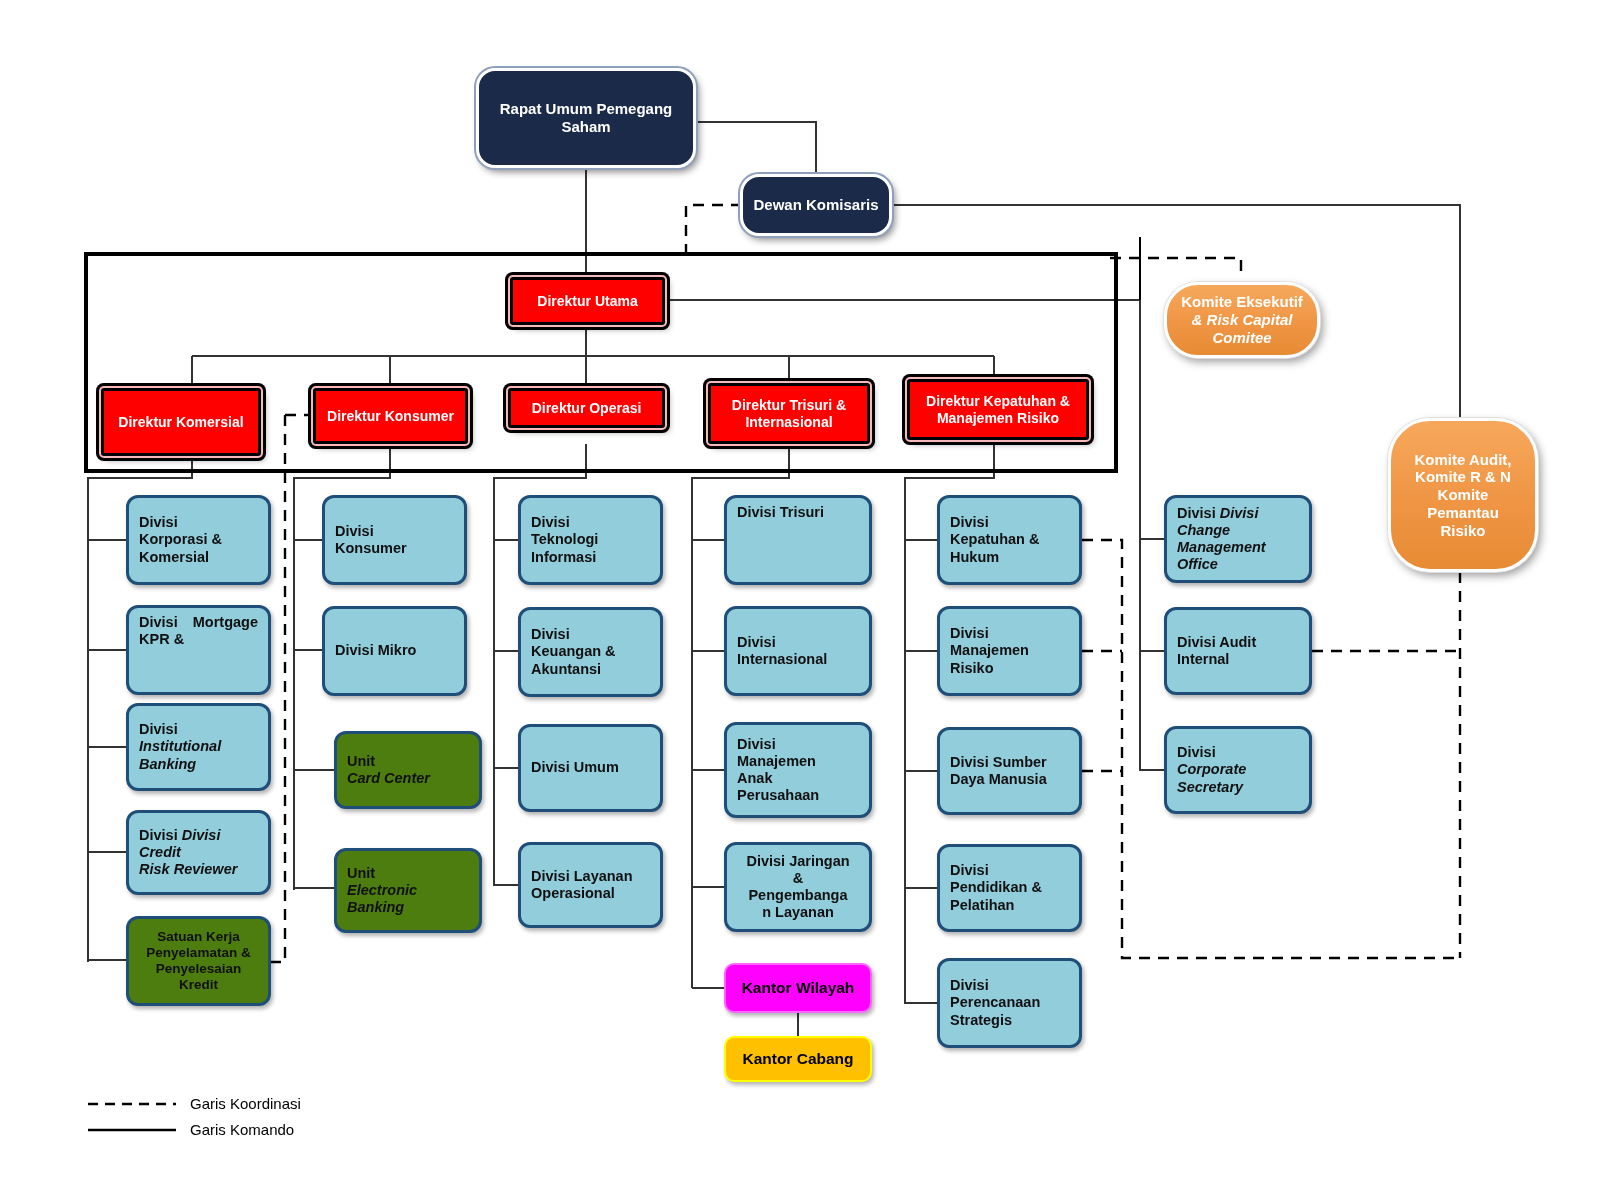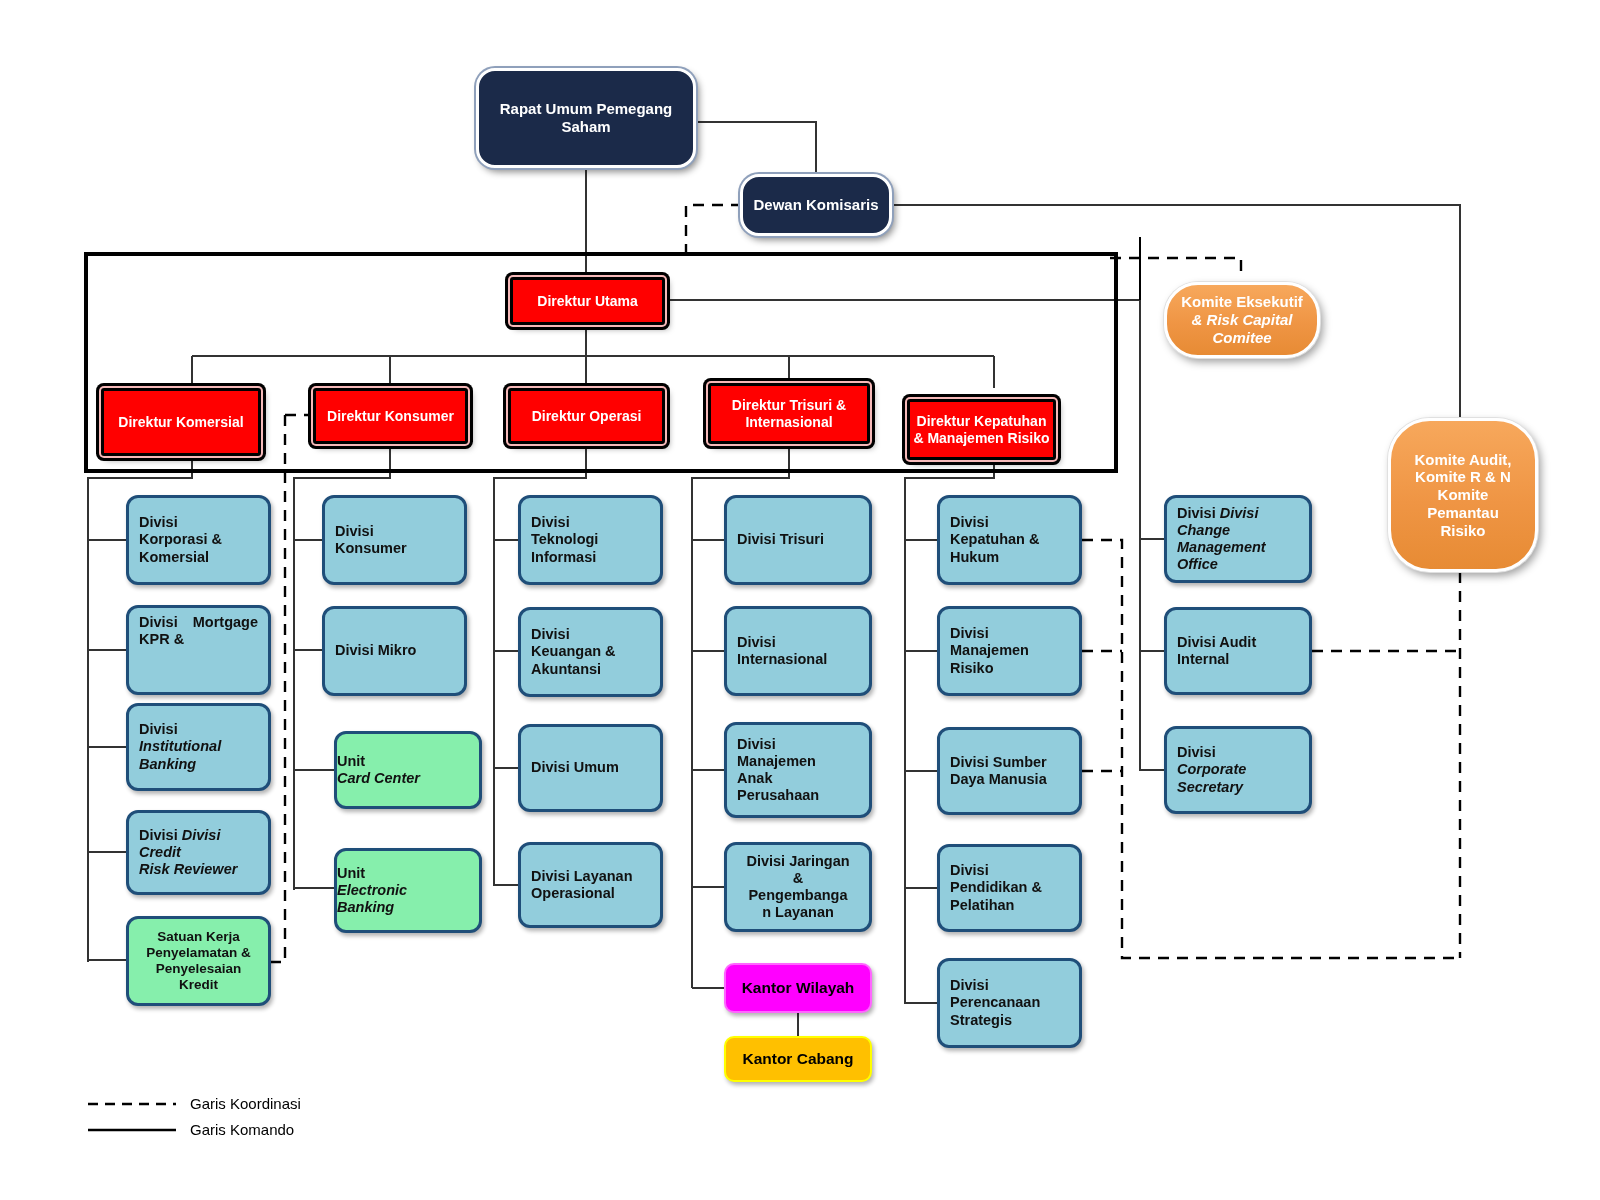--- a/index.html
+++ b/index.html
@@ -21,23 +21,23 @@
        border:3px solid #000000;border-radius:3px;
        box-shadow:0 0 0 2px #f6b9b9, 0 0 0 5px #000000, 4px 4px 6px rgba(0,0,0,.4);}
 
   
   .blue{background:#92cddc;color:#111111;font-weight:bold;font-size:14.5px;
         border:3px solid #1f4e79;border-radius:12px;
         justify-content:flex-start;text-align:left;padding:6px 10px;
         box-shadow:2px 3px 4px rgba(0,0,0,.30);}
 
   
-  .green{background:#86efac;color:#111111;font-weight:bold;font-size:14.5px;
+  .green{background:#4d7c0f;color:#111111;font-weight:bold;font-size:14.5px;
          border:3px solid #1f4e79;border-radius:12px;
-         justify-content:flex-start;text-align:left;padding:6px 0;
+         justify-content:flex-start;text-align:left;padding:6px 10px;
          box-shadow:2px 3px 4px rgba(0,0,0,.30);}
   .green.ctr{justify-content:center;text-align:center;}
 
   
   .orange{background:linear-gradient(180deg,#f7a85c 0%,#ef9544 55%,#e78b34 100%);
           color:#ffffff;font-weight:bold;font-size:15px;
           border:3px solid #ffffff;
           box-shadow:0 0 0 1px #e0e0e0, 3px 4px 8px rgba(0,0,0,.38);}
 
   
@@ -168,27 +168,27 @@
   <div class="node red" style="left:510px;top:277px;width:155px;height:48px;">
     <span>Direktur Utama</span>
   </div>
 
   <div class="node red" style="left:101px;top:388px;width:160px;height:68px;">
     <span>Direktur Komersial</span>
   </div>
   <div class="node red" style="left:313px;top:388px;width:155px;height:56px;">
     <span>Direktur Konsumer</span>
   </div>
-  <div class="node red" style="left:508px;top:388px;width:157px;height:56px;align-items:center;">
+  <div class="node red" style="left:508px;top:388px;width:157px;height:40px;align-items:center;">
     <span>Direktur Operasi</span>
   </div>
   <div class="node red" style="left:708px;top:383px;width:162px;height:61px;">
     <span>Direktur Trisuri &amp; Internasional</span>
   </div>
-  <div class="node red" style="left:907px;top:399px;width:149px;height:61px;">
+  <div class="node red" style="left:907px;top:379px;width:182px;height:61px;">
     <span>Direktur Kepatuhan &amp; Manajemen Risiko</span>
   </div>
 
   <div class="node orange" style="left:1164px;top:282px;width:156px;height:76px;border-radius:34px;flex-direction:column;">
     <span>Komite Eksekutif</span>
     <span class="ital">&amp; Risk Capital</span>
     <span class="ital">Comitee</span>
   </div>
 
   <div class="node orange" style="left:1388px;top:418px;width:150px;height:154px;border-radius:42px;flex-direction:column;">
@@ -252,21 +252,21 @@
     <span>Akuntansi</span>
   </div>
   <div class="node blue" style="left:518px;top:724px;width:145px;height:88px;flex-direction:column;align-items:flex-start;justify-content:center;">
     <span>Divisi Umum</span>
   </div>
   <div class="node blue" style="left:518px;top:842px;width:145px;height:86px;flex-direction:column;align-items:flex-start;justify-content:center;">
     <span>Divisi Layanan</span>
     <span>Operasional</span>
   </div>
 
-  <div class="node blue" style="left:724px;top:495px;width:148px;height:90px;flex-direction:column;align-items:flex-start;justify-content:center;">
+  <div class="node blue" style="left:724px;top:495px;width:148px;height:90px;flex-direction:column;align-items:flex-start;">
     <span>Divisi Trisuri</span>
   </div>
   <div class="node blue" style="left:724px;top:606px;width:148px;height:90px;flex-direction:column;align-items:flex-start;justify-content:center;">
     <span>Divisi</span>
     <span>Internasional</span>
   </div>
   <div class="node blue" style="left:724px;top:722px;width:148px;height:96px;flex-direction:column;align-items:flex-start;justify-content:center;">
     <span>Divisi</span>
     <span>Manajemen</span>
     <span>Anak</span>

